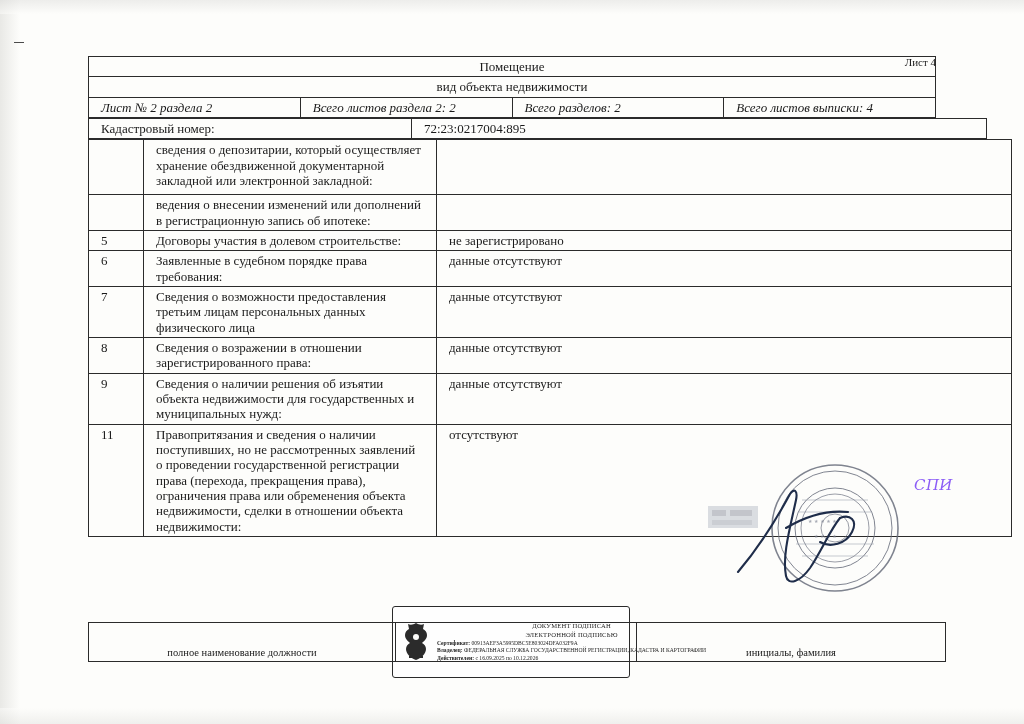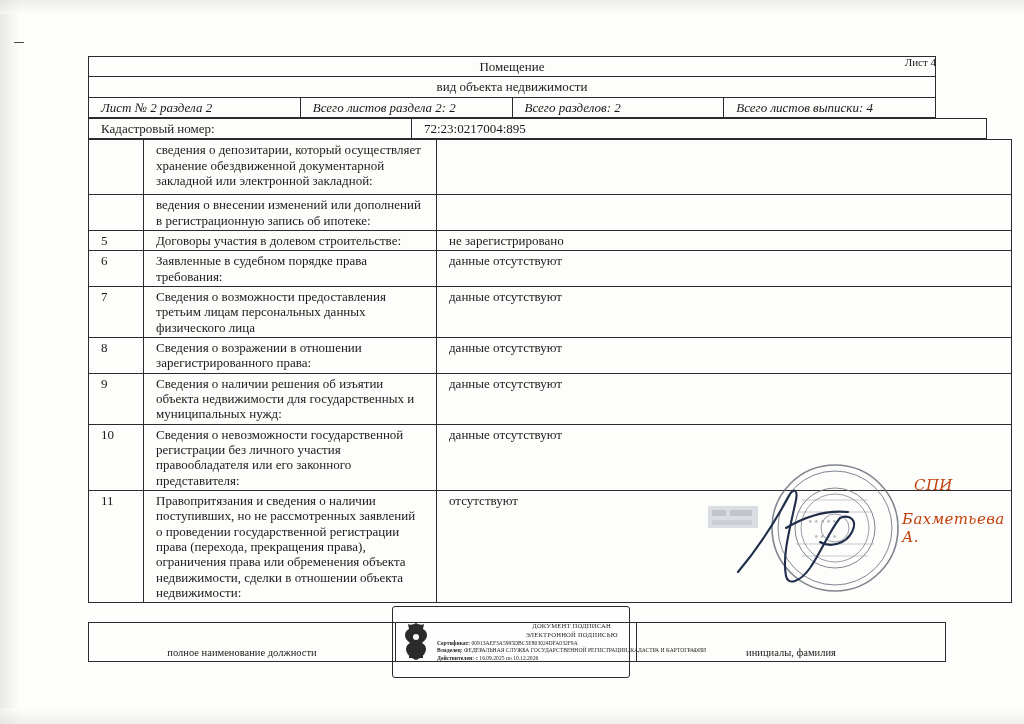--- a/index.html
+++ b/index.html
@@ -96,21 +96,21 @@
     position: absolute;
     left: 690px;
     top: 460px;
     width: 260px;
     height: 160px;
   }
   .handwriting {
     position: absolute;
     font-family: "DejaVu Serif", serif;
     font-style: italic;
-    color: #c2410c;
+    color: #8b5cf6;
     letter-spacing: .4px;
   }
 
   .esig-box {
     position: absolute;
     left: 392px;
     top: 606px;
     width: 238px;
     height: 72px;
     border: 1.4px solid #2a2a2a;
@@ -232,25 +232,20 @@
         <td class="row-num">8</td>
         <td class="col-name" style="height:26px">Сведения о возражении в отношении зарегистрированного права:</td>
         <td class="col-val">данные отсутствуют</td>
       </tr>
       <tr>
         <td class="row-num">9</td>
         <td class="col-name" style="height:38px">Сведения о наличии решения об изъятии объекта недвижимости для государственных и муниципальных нужд:</td>
         <td class="col-val">данные отсутствуют</td>
       </tr>
       <tr>
-        <td class="row-num">10</td>
-        <td class="col-name" style="height:38px">Сведения о невозможности государственной регистрации без личного участия правообладателя или его законного представителя:</td>
-        <td class="col-val">данные отсутствуют</td>
-      </tr>
-      <tr>
         <td class="row-num">11</td>
         <td class="col-name" style="height:86px">Правопритязания и сведения о наличии поступивших, но не рассмотренных заявлений о проведении государственной регистрации права (перехода, прекращения права), ограничения права или обременения объекта недвижимости, сделки в отношении объекта недвижимости:</td>
         <td class="col-val">отсутствуют</td>
       </tr>
     </tbody>
       </table>
   </div>
 
   <div class="stamp-area">
     <svg width="260" height="160" viewBox="0 0 260 160">
@@ -276,21 +271,20 @@
         <rect x="22" y="60" width="40" height="5" fill="#9aa0ad"></rect>
       </g>
 
       <g stroke="#1f2d4a" fill="none" stroke-width="2.1" stroke-linecap="round">
         <path d="M48 112 C 70 86, 86 60, 100 34 C 104 28, 108 30, 106 40 C 100 68, 92 96, 96 116 C 98 126, 110 122, 120 108 C 132 90, 140 70, 150 58"></path>
         <path d="M96 68 C 116 56, 138 50, 158 52"></path>
         <path d="M150 58 C 160 54, 168 60, 162 72 C 156 84, 140 88, 130 82"></path>
       </g>
     </svg>
     <div class="handwriting" style="left:224px; top:16px; font-size:15px;">СПИ</div>
-    <div class="handwriting" style="left:212px; top:50px; font-size:15px;">Бахметьева А.</div>
   </div>
 
   <div class="esig-box">
     <svg class="esig-emblem" viewBox="0 0 34 44">
       <g fill="#2b2b2b">
         <path d="M17 3 c-3 2 -6 2 -8 1 l1 5 c-2 1 -4 3 -4 6 0 4 3 6 5 8 -2 1 -4 3 -4 6 0 5 5 9 10 11 5 -2 10 -6 10 -11 0 -3 -2 -5 -4 -6 2 -2 5 -4 5 -8 0 -3 -2 -5 -4 -6 l1 -5 c-2 1 -5 1 -8 -1z"></path>
         <circle cx="17" cy="17" r="3" fill="#fdfdfb"></circle>
         <path d="M10 36 h14 v2 h-14z"></path>
       </g>
     </svg>

